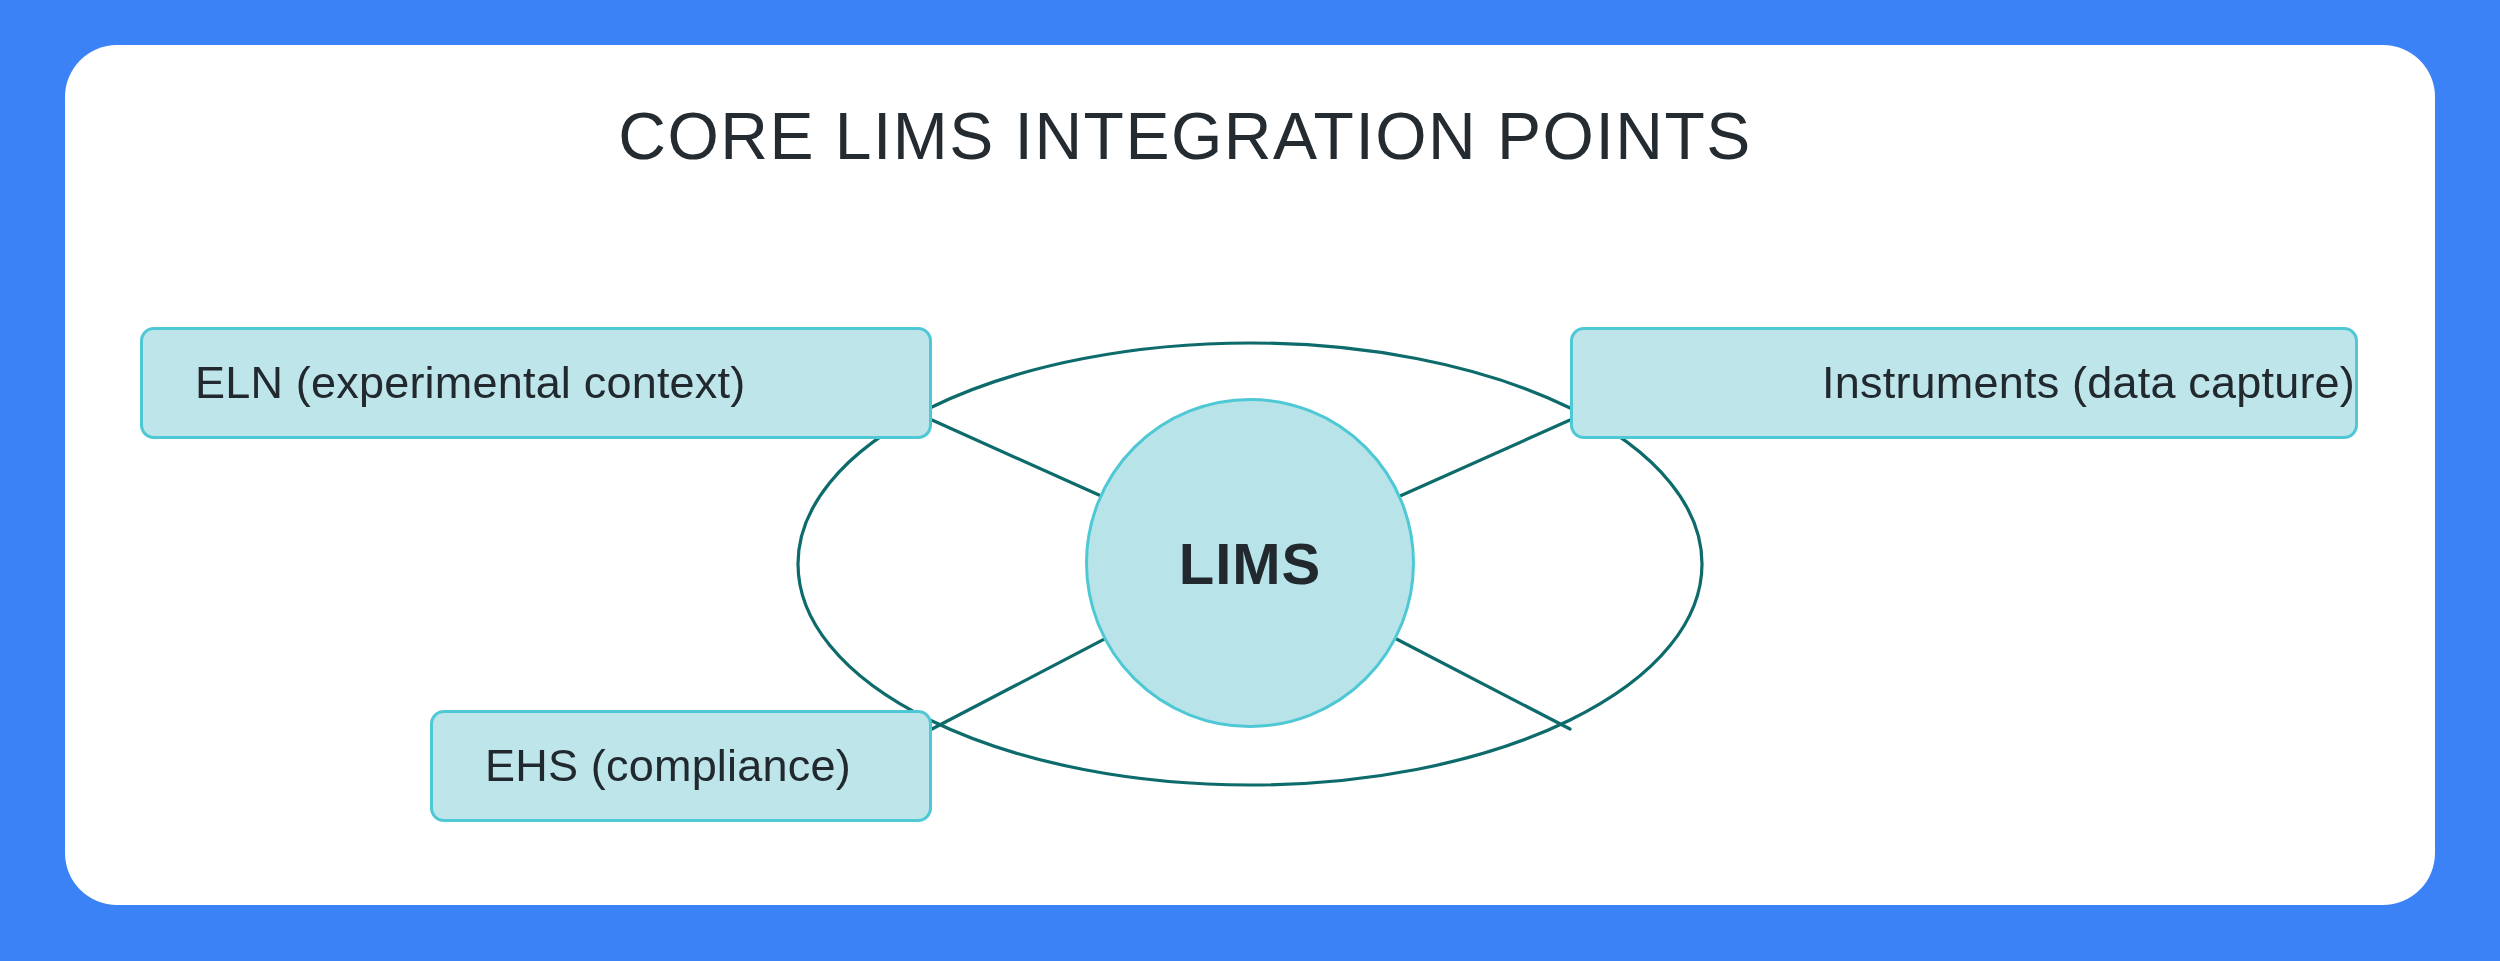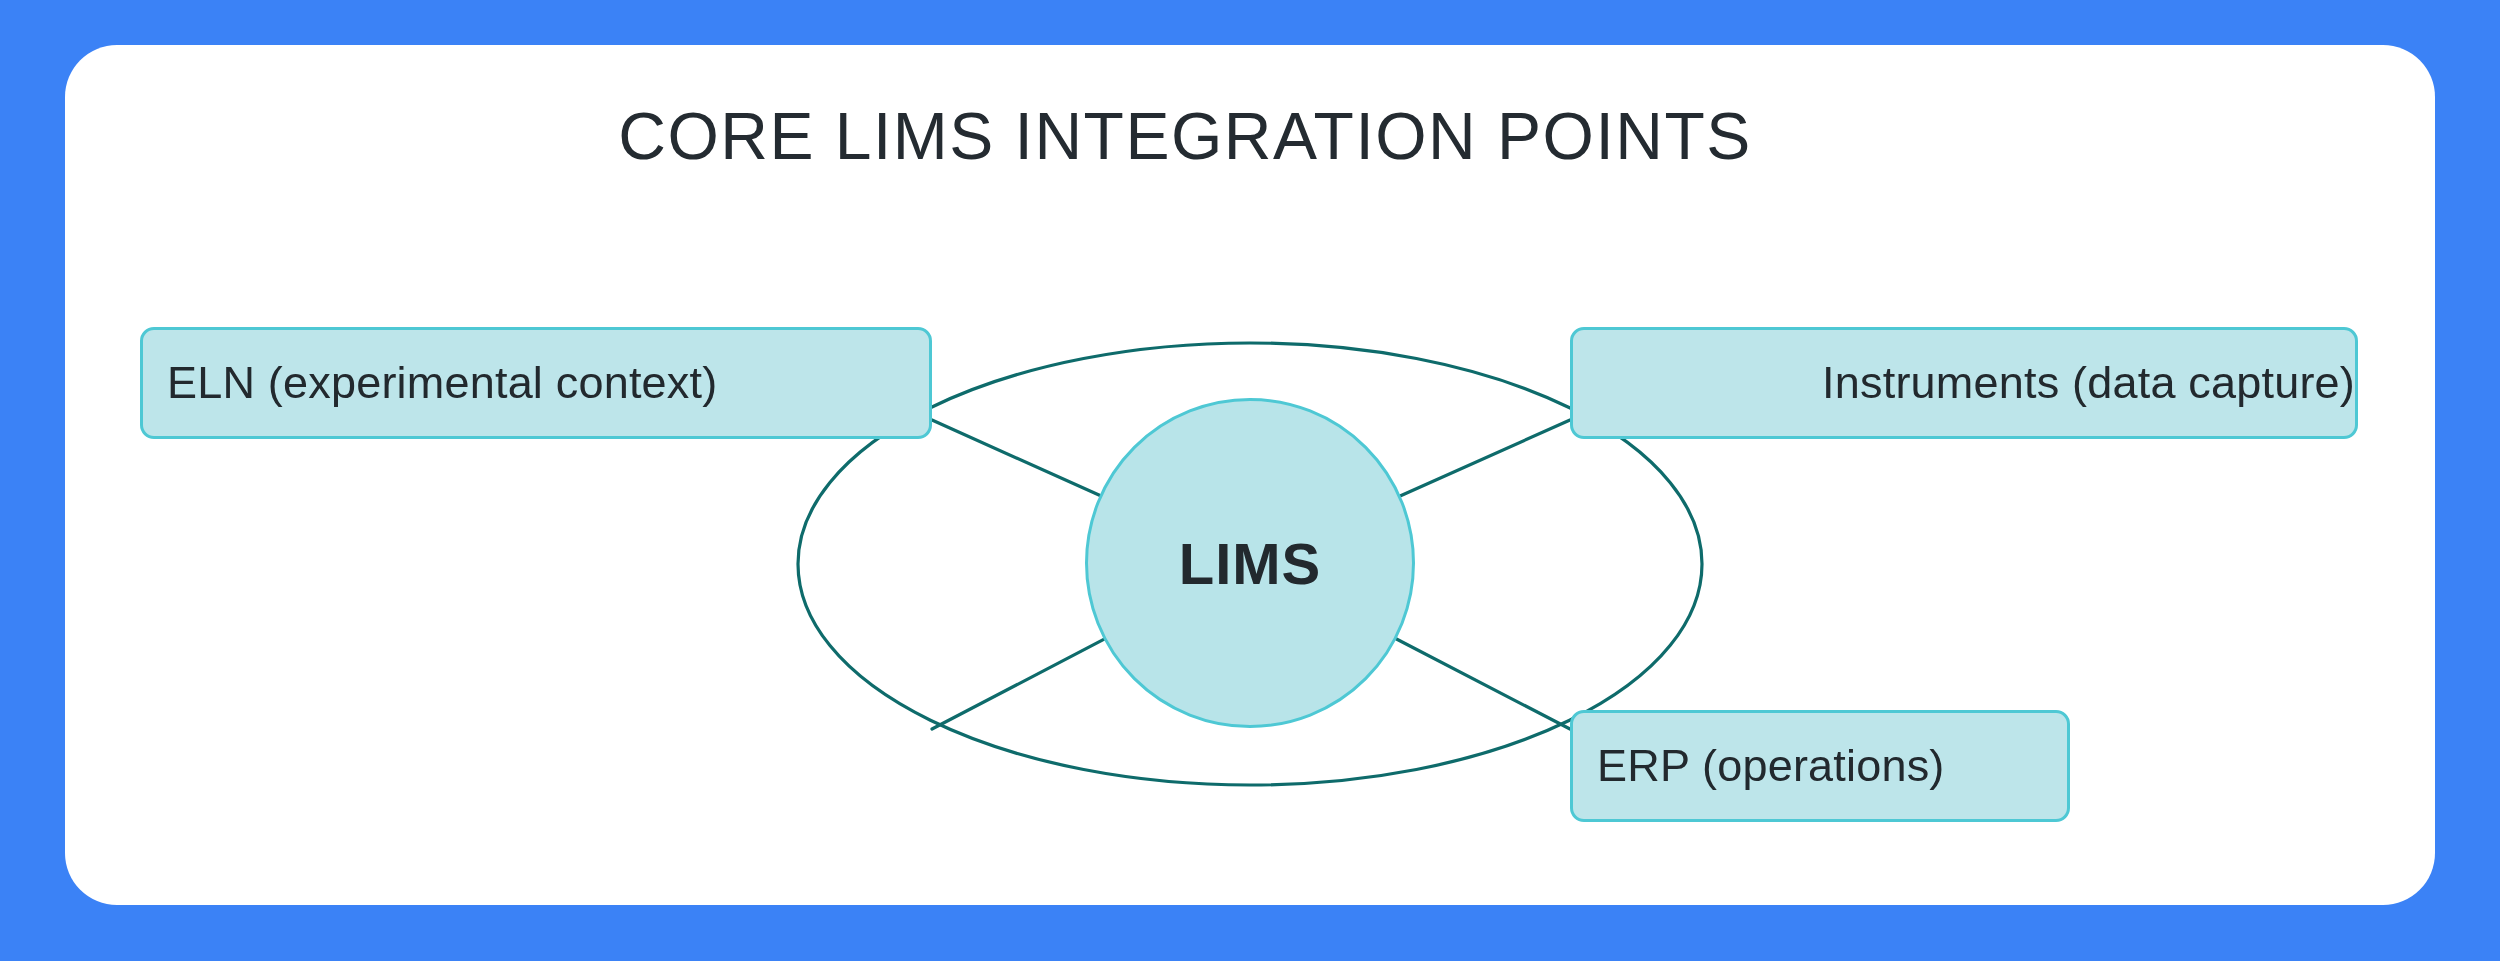--- a/index.html
+++ b/index.html
@@ -51,21 +51,21 @@
     pointer-events: none;
   }
   .node-box {
     position: absolute;
     box-sizing: border-box;
     background: #bde5ea;
     border: 3px solid #4ec8d4;
     border-radius: 14px;
     display: flex;
     align-items: center;
-    padding-left: 24px;
+    padding-left: 52px;
     color: #22292e;
     font-family: "Liberation Sans", sans-serif;
     font-size: 45px;
     font-weight: 400;
     letter-spacing: 0.2px;
     white-space: nowrap;
   }
   #node-eln      { left: 140px;  top: 327px; width: 792px; height: 112px; }
   #node-instr    { left: 1570px; top: 327px; width: 788px; height: 112px; justify-content: flex-end; }
   #node-ehs      { left: 430px;  top: 710px; width: 502px; height: 112px; }
@@ -114,18 +114,18 @@
   </div>
 
   <div id="node-eln" class="node-box" style="left: 140px; top: 327px; width: 792px; height: 112px; background: rgb(189, 229, 234); border-color: rgb(78, 200, 212); color: rgb(34, 41, 46);">
     <span>ELN (experimental context)</span>
   </div>
 
   <div id="node-instr" class="node-box" style="left: 1570px; top: 327px; width: 788px; height: 112px; background: rgb(189, 229, 234); border-color: rgb(78, 200, 212); color: rgb(34, 41, 46);">
     <span>Instruments (data capture)</span>
   </div>
 
+  <div id="node-ehs" class="node-box" style="left: 430px; top: 710px; width: 502px; height: 112px; background: rgb(189, 229, 234); border-color: rgb(78, 200, 212); color: rgb(34, 41, 46);">
+    <span>EHS (compliance)</span>
+  </div>
 
-  <div id="node-erp" class="node-box" style="left: 1570px; top: 710px; width: 500px; height: 112px; background: rgb(189, 229, 234); border-color: rgb(78, 200, 212); color: rgb(34, 41, 46);">
-    <span>ERP (operations)</span>
-  </div>
 
 </div>
 
 </body></html>

